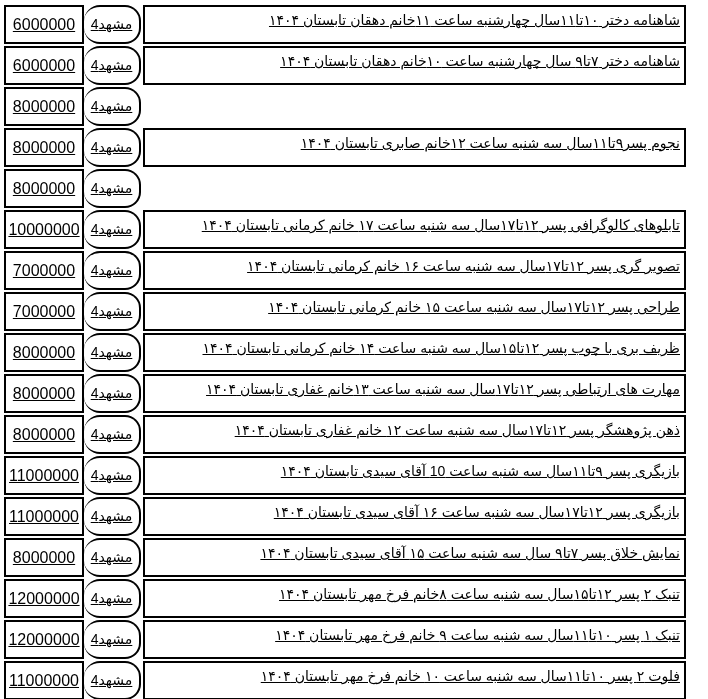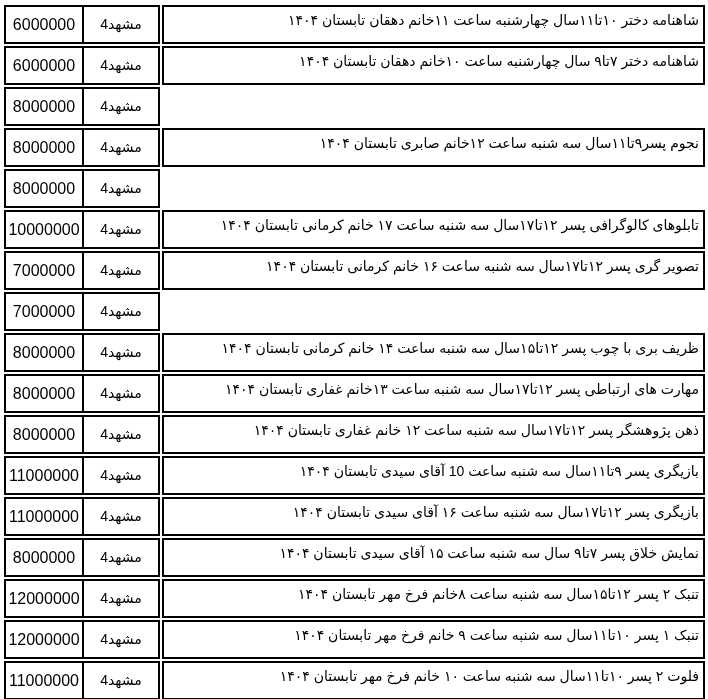--- a/index.html
+++ b/index.html
@@ -25,34 +25,36 @@
     box-sizing: border-box;
   }
   .cell {
     box-sizing: border-box;
     border: 2px solid #000000;
     background: #ffffff;
     display: flex;
     align-items: center;
     white-space: nowrap;
     overflow: hidden;
+    text-decoration: underline;
   }
   .cell.price {
     width: 80px;
     justify-content: center;
     font-size: 16px;
     direction: ltr;
   }
   .cell.loc {
-    width: 76px;
+    width: 57px;
     border-left: none;
     justify-content: center;
     direction: rtl;
     font-size: 14px;
     padding-bottom: 2px;
+    border-radius: 16px;
   }
   .cell.desc {
     width: 543px;
     margin-left: 2px;
     direction: rtl;
     justify-content: flex-start; 
     font-size: 14px;
     padding: 7px 4px 16px 4px;
   }
 </style>
@@ -97,20 +99,21 @@
 
     <div class="row">
       <div class="cell price">7000000</div>
       <div class="cell loc">مشهد4</div>
       <div class="cell desc">تصویر گری پسر ۱۲تا۱۷سال سه شنبه ساعت ۱۶ خانم کرمانی تابستان ۱۴۰۴</div>
     </div>
 
     <div class="row">
       <div class="cell price">7000000</div>
       <div class="cell loc">مشهد4</div>
+      <div class="cell desc">طراحی پسر ۱۲تا۱۷سال سه شنبه ساعت ۱۵ خانم کرمانی تابستان ۱۴۰۴</div>
     </div>
 
     <div class="row">
       <div class="cell price">8000000</div>
       <div class="cell loc">مشهد4</div>
       <div class="cell desc">ظریف بری با چوب پسر ۱۲تا۱۵سال سه شنبه ساعت ۱۴ خانم کرمانی تابستان ۱۴۰۴</div>
     </div>
 
     <div class="row">
       <div class="cell price">8000000</div>

